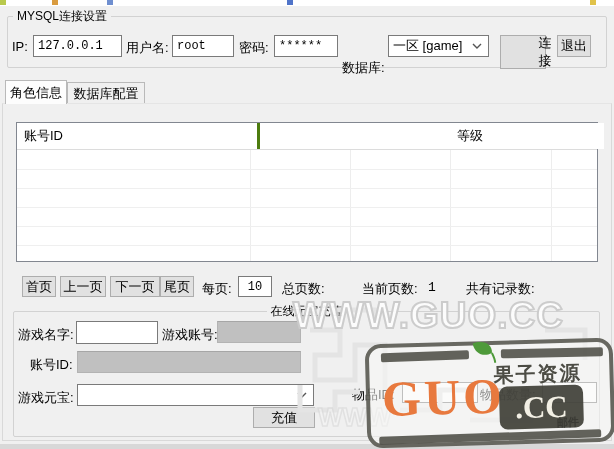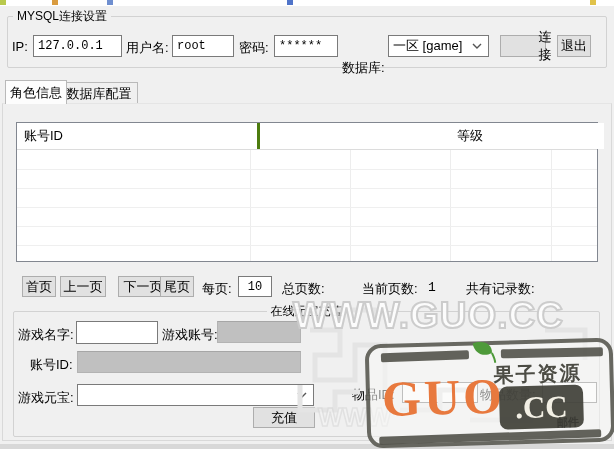--- a/index.html
+++ b/index.html
@@ -88,25 +88,25 @@
 <div class="abs input mono" style="left:172px;top:35px;width:62px;height:22px;">root</div>
 <span class="abs lbl" style="left:239px;top:39px;">密码:</span>
 <div class="abs input mono" style="left:274px;top:35px;width:64px;height:22px;">******</div>
 <span class="abs lbl" style="left:342px;top:39px;margin-top:20px;">数据库:</span>
 <div class="abs combo" style="left:388px;top:35px;width:101px;height:22px;align-items:center;">
   <span class="txt">一区 [game]</span>
   <svg class="chev" viewBox="0 0 14 14">
       <polyline points="3,5 7,9 11,5" fill="none" stroke="#555" stroke-width="1.4"></polyline>
     </svg>
 </div>
-<div class="abs btn" style="left:500px;top:35px;width:46px;height:22px;padding-left:44px;">连接</div>
+<div class="abs btn" style="left:500px;top:35px;width:46px;height:34px;padding-left:44px;">连接</div>
 <div class="abs btn" style="left:557px;top:35px;width:34px;height:22px;">退出</div>
 
 <div class="abs tab active" style="left:5px;top:80px;width:62px;height:24px;">角色信息</div>
-<div class="abs tab" style="left:60px;top:82px;width:78px;height:22px;">数据库配置</div>
+<div class="abs tab" style="left:67px;top:82px;width:78px;height:22px;">数据库配置</div>
 <div class="abs panel" style="left:2px;top:103px;width:610px;height:338px;"></div>
 
 <div class="abs table" style="left:16px;top:122px;width:582px;height:140px;">
   <div class="th" style="left:0;width:233px;">账号ID</div>
   <div class="th" style="left:433px;width:101px;">等级</div>
   <div class="th" style="left:534px;width:46px;border-right:none;"></div>
   <div class="hdrline"></div>
   <div class="vline" style="left:233px;height:111px;"></div>
   <div class="vline" style="left:333px;height:111px;"></div>
   <div class="vline" style="left:433px;height:111px;"></div>
@@ -114,21 +114,21 @@
   <div class="trow" style="top:27px;"></div>
   <div class="trow" style="top:46px;"></div>
   <div class="trow" style="top:65px;"></div>
   <div class="trow" style="top:84px;"></div>
   <div class="trow" style="top:103px;"></div>
   <div class="trow" style="top:122px;border-bottom:none;"></div>
 </div>
 
 <div class="abs btn" style="left:22px;top:276px;width:34px;height:21px;">首页</div>
 <div class="abs btn" style="left:60px;top:276px;width:46px;height:21px;">上一页</div>
-<div class="abs btn" style="left:118px;top:276px;width:50px;height:21px;">下一页</div>
+<div class="abs btn" style="left:110px;top:276px;width:50px;height:21px;">下一页</div>
 <div class="abs btn" style="left:160px;top:276px;width:34px;height:21px;">尾页</div>
 <span class="abs lbl pgl" style="left:202px;top:280px;">每页:</span>
 <div class="abs input mono" style="left:238px;top:276px;width:34px;height:21px;justify-content:center;">10</div>
 <span class="abs lbl pgl" style="left:282px;top:280px;">总页数:</span>
 <span class="abs lbl pgl" style="left:336px;top:280px;"></span>
 <span class="abs lbl pgl" style="left:362px;top:280px;">当前页数:</span>
 <span class="abs lbl pgl mono" style="left:428px;top:280px;">1</span>
 <span class="abs lbl pgl" style="left:466px;top:280px;">共有记录数:</span>
 <span class="abs lbl pgl" style="left:552px;top:280px;"></span>
 

